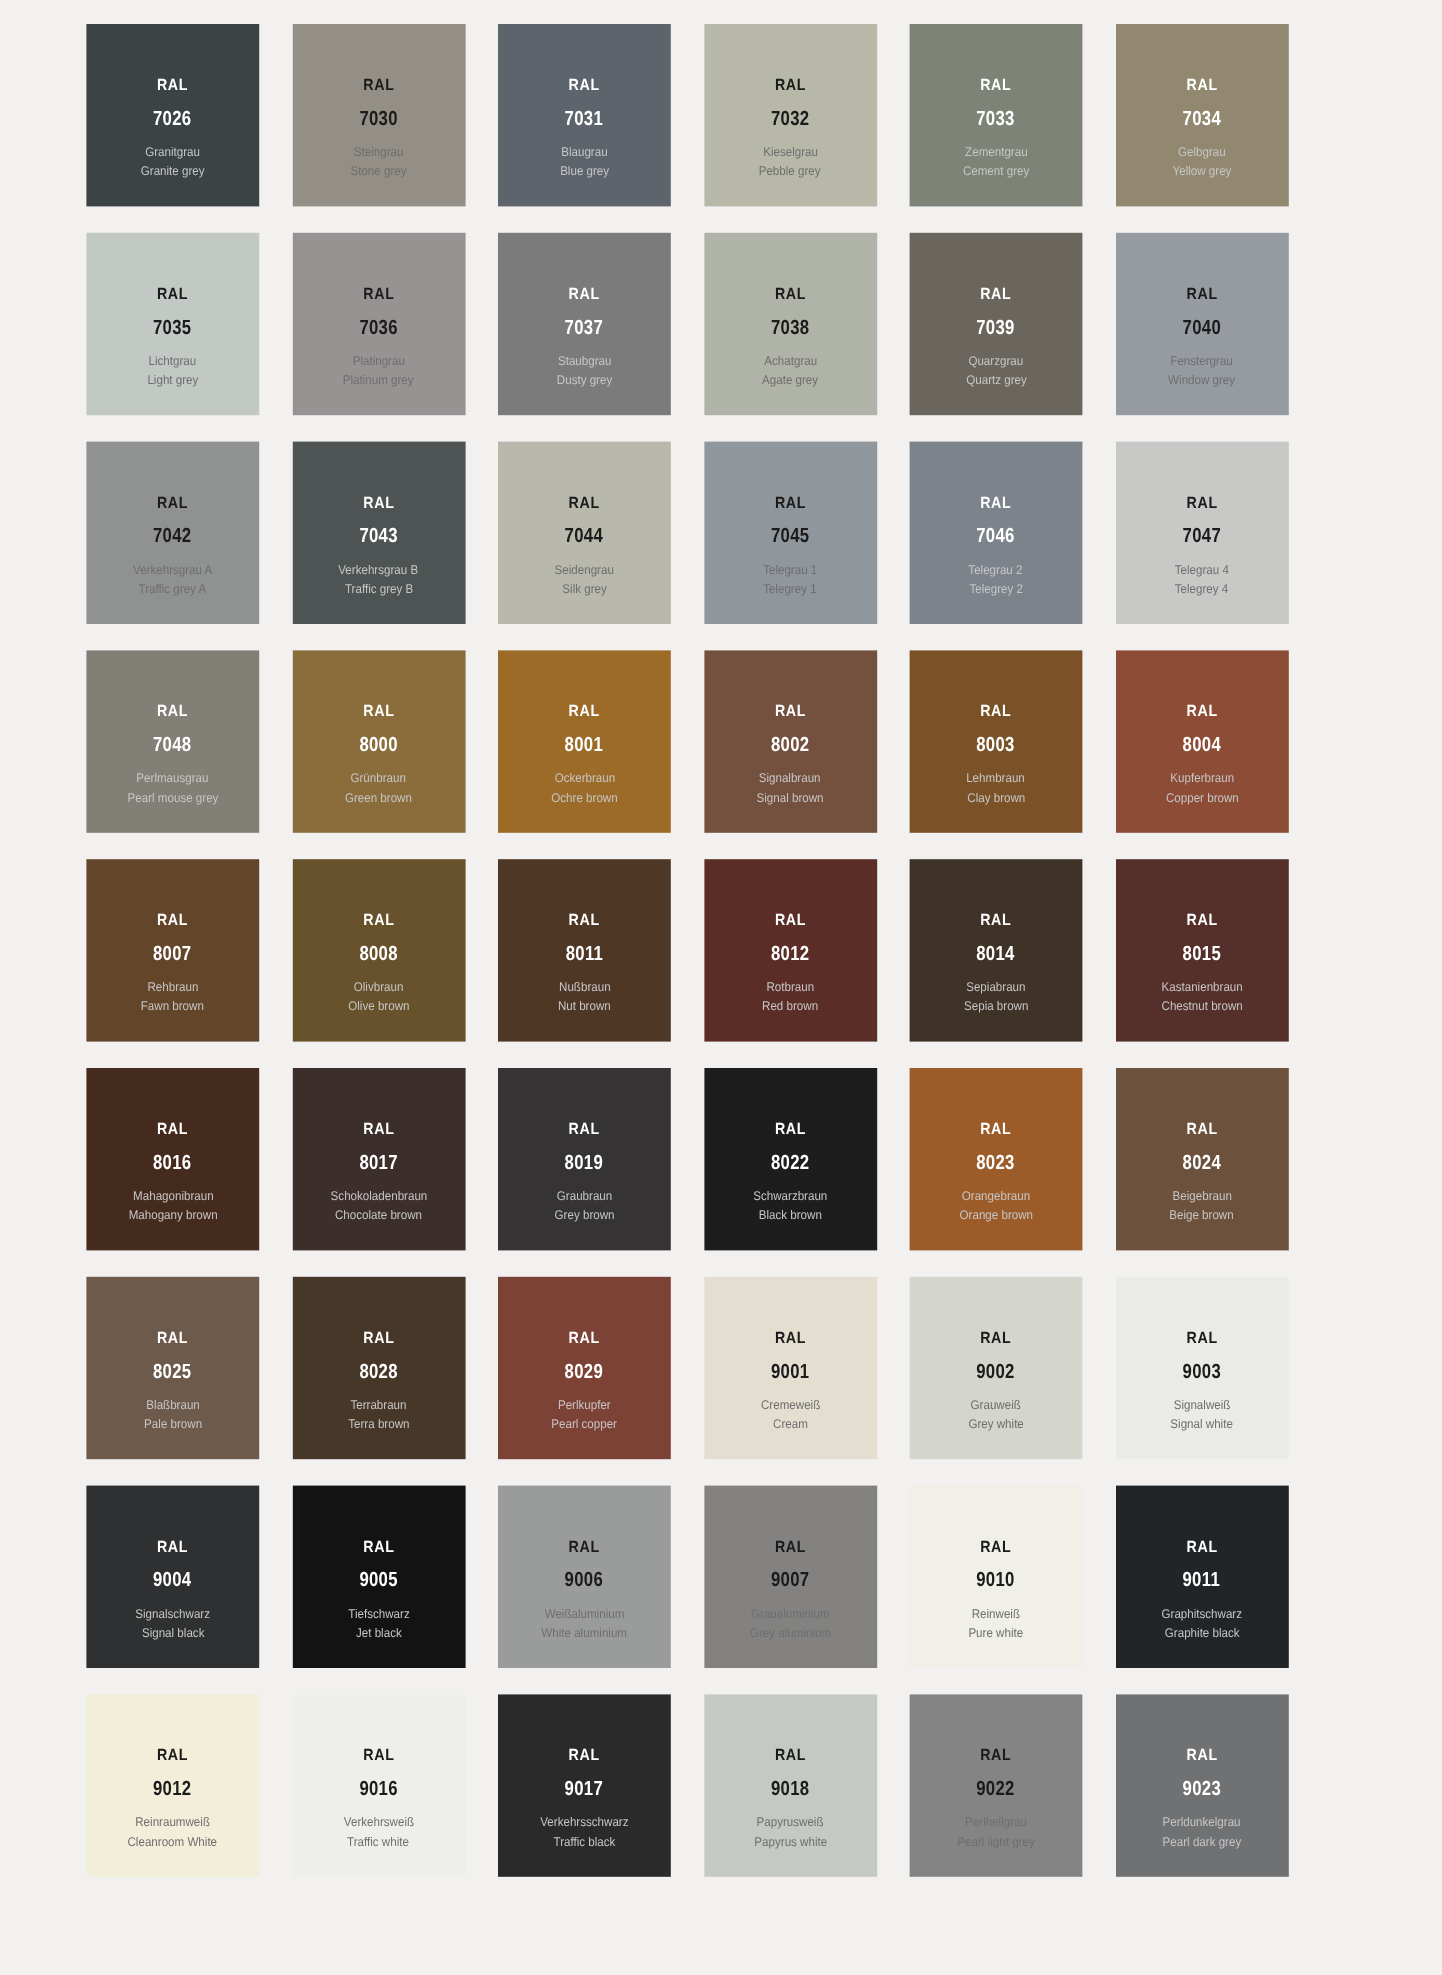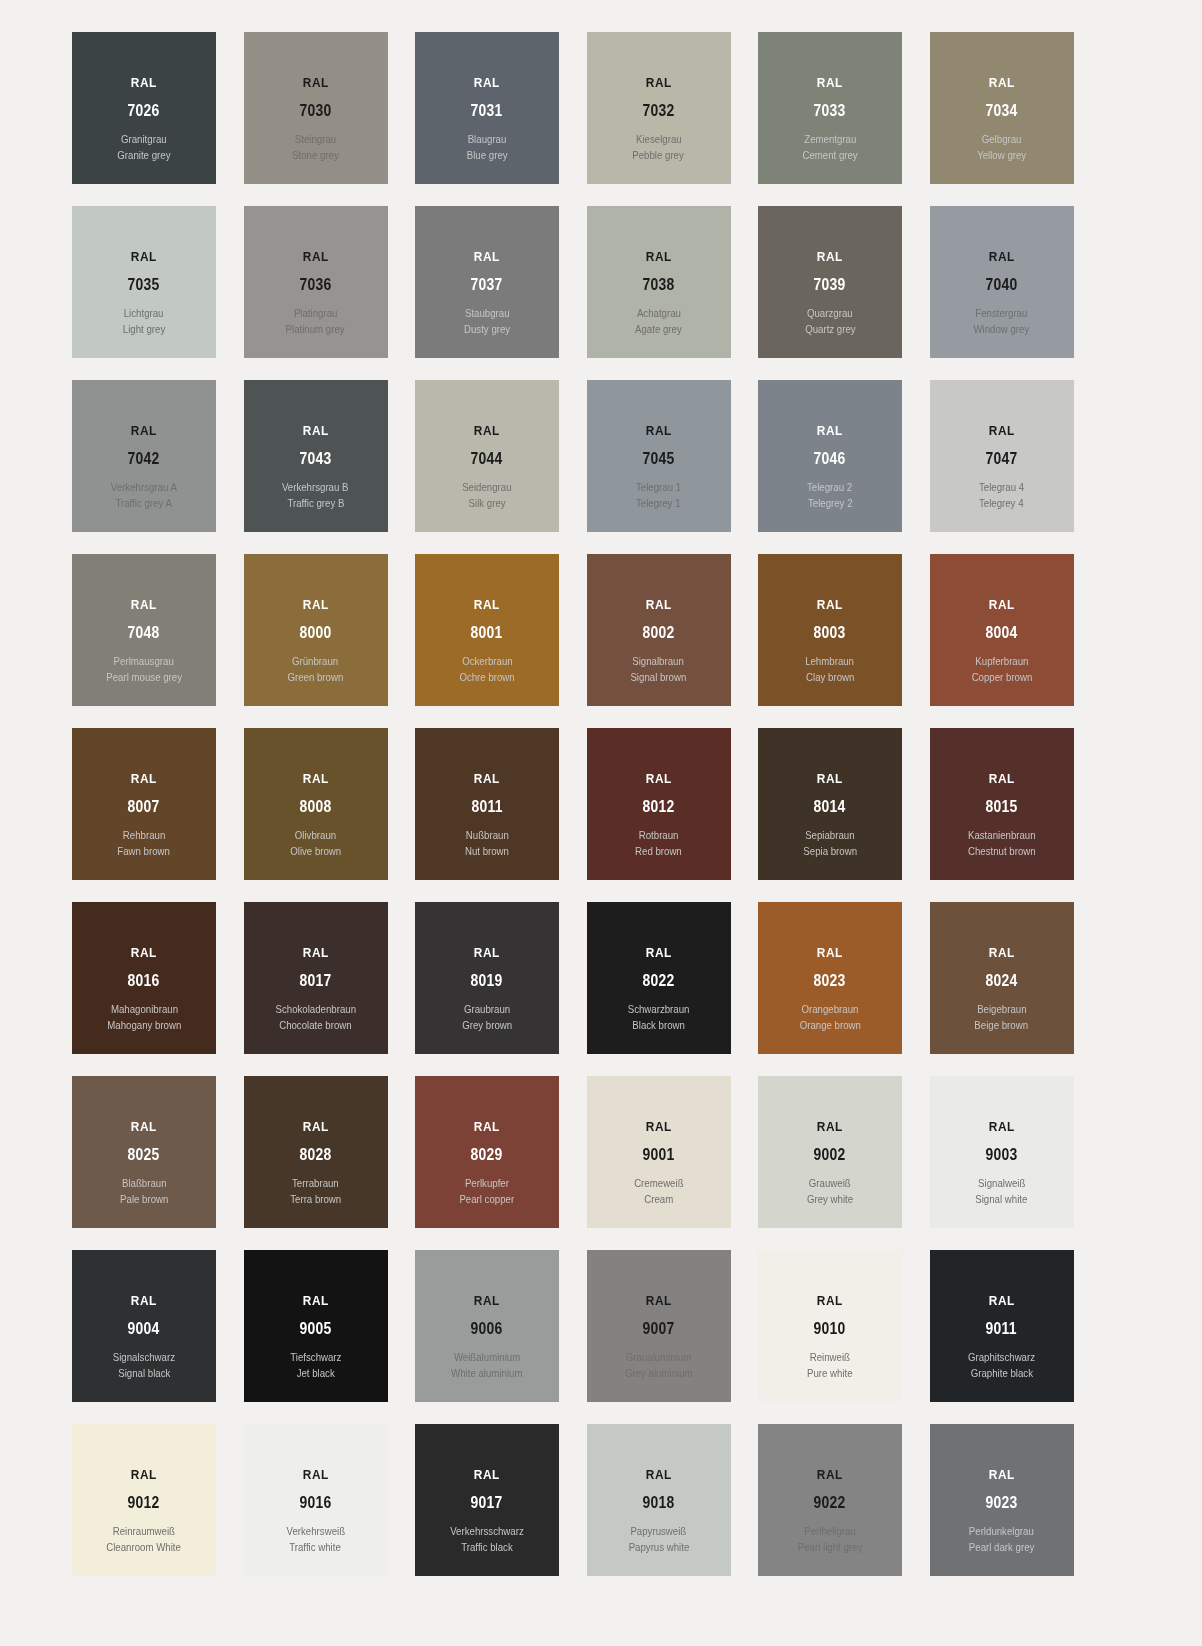--- a/index.html
+++ b/index.html
@@ -79,21 +79,21 @@
 
   
   .t-dark .ral-word,
   .t-dark .ral-code { color: #1b1b1b; }
   .t-dark .name-de,
   .t-dark .name-en { color: #6e6e6e; }
 </style>
 </head>
 <body style="background: rgb(242, 241, 240);">
 
-<div id="grid" style="background: rgb(242, 241, 240); grid-template-columns: repeat(6, 144px); margin-top: 12px;">
+<div id="grid" style="background: rgb(242, 241, 240); grid-template-columns: repeat(6, 144px);">
     <div class="swatch t-light" style="background: rgb(59, 67, 68);">
       <div class="ral-word">RAL</div>
       <div class="ral-code">7026</div>
       <div class="name-de">Granitgrau</div>
       <div class="name-en">Granite grey</div>
     </div>
     <div class="swatch t-dark" style="background: rgb(147, 143, 134);">
       <div class="ral-word">RAL</div>
       <div class="ral-code">7030</div>
       <div class="name-de">Steingrau</div>

